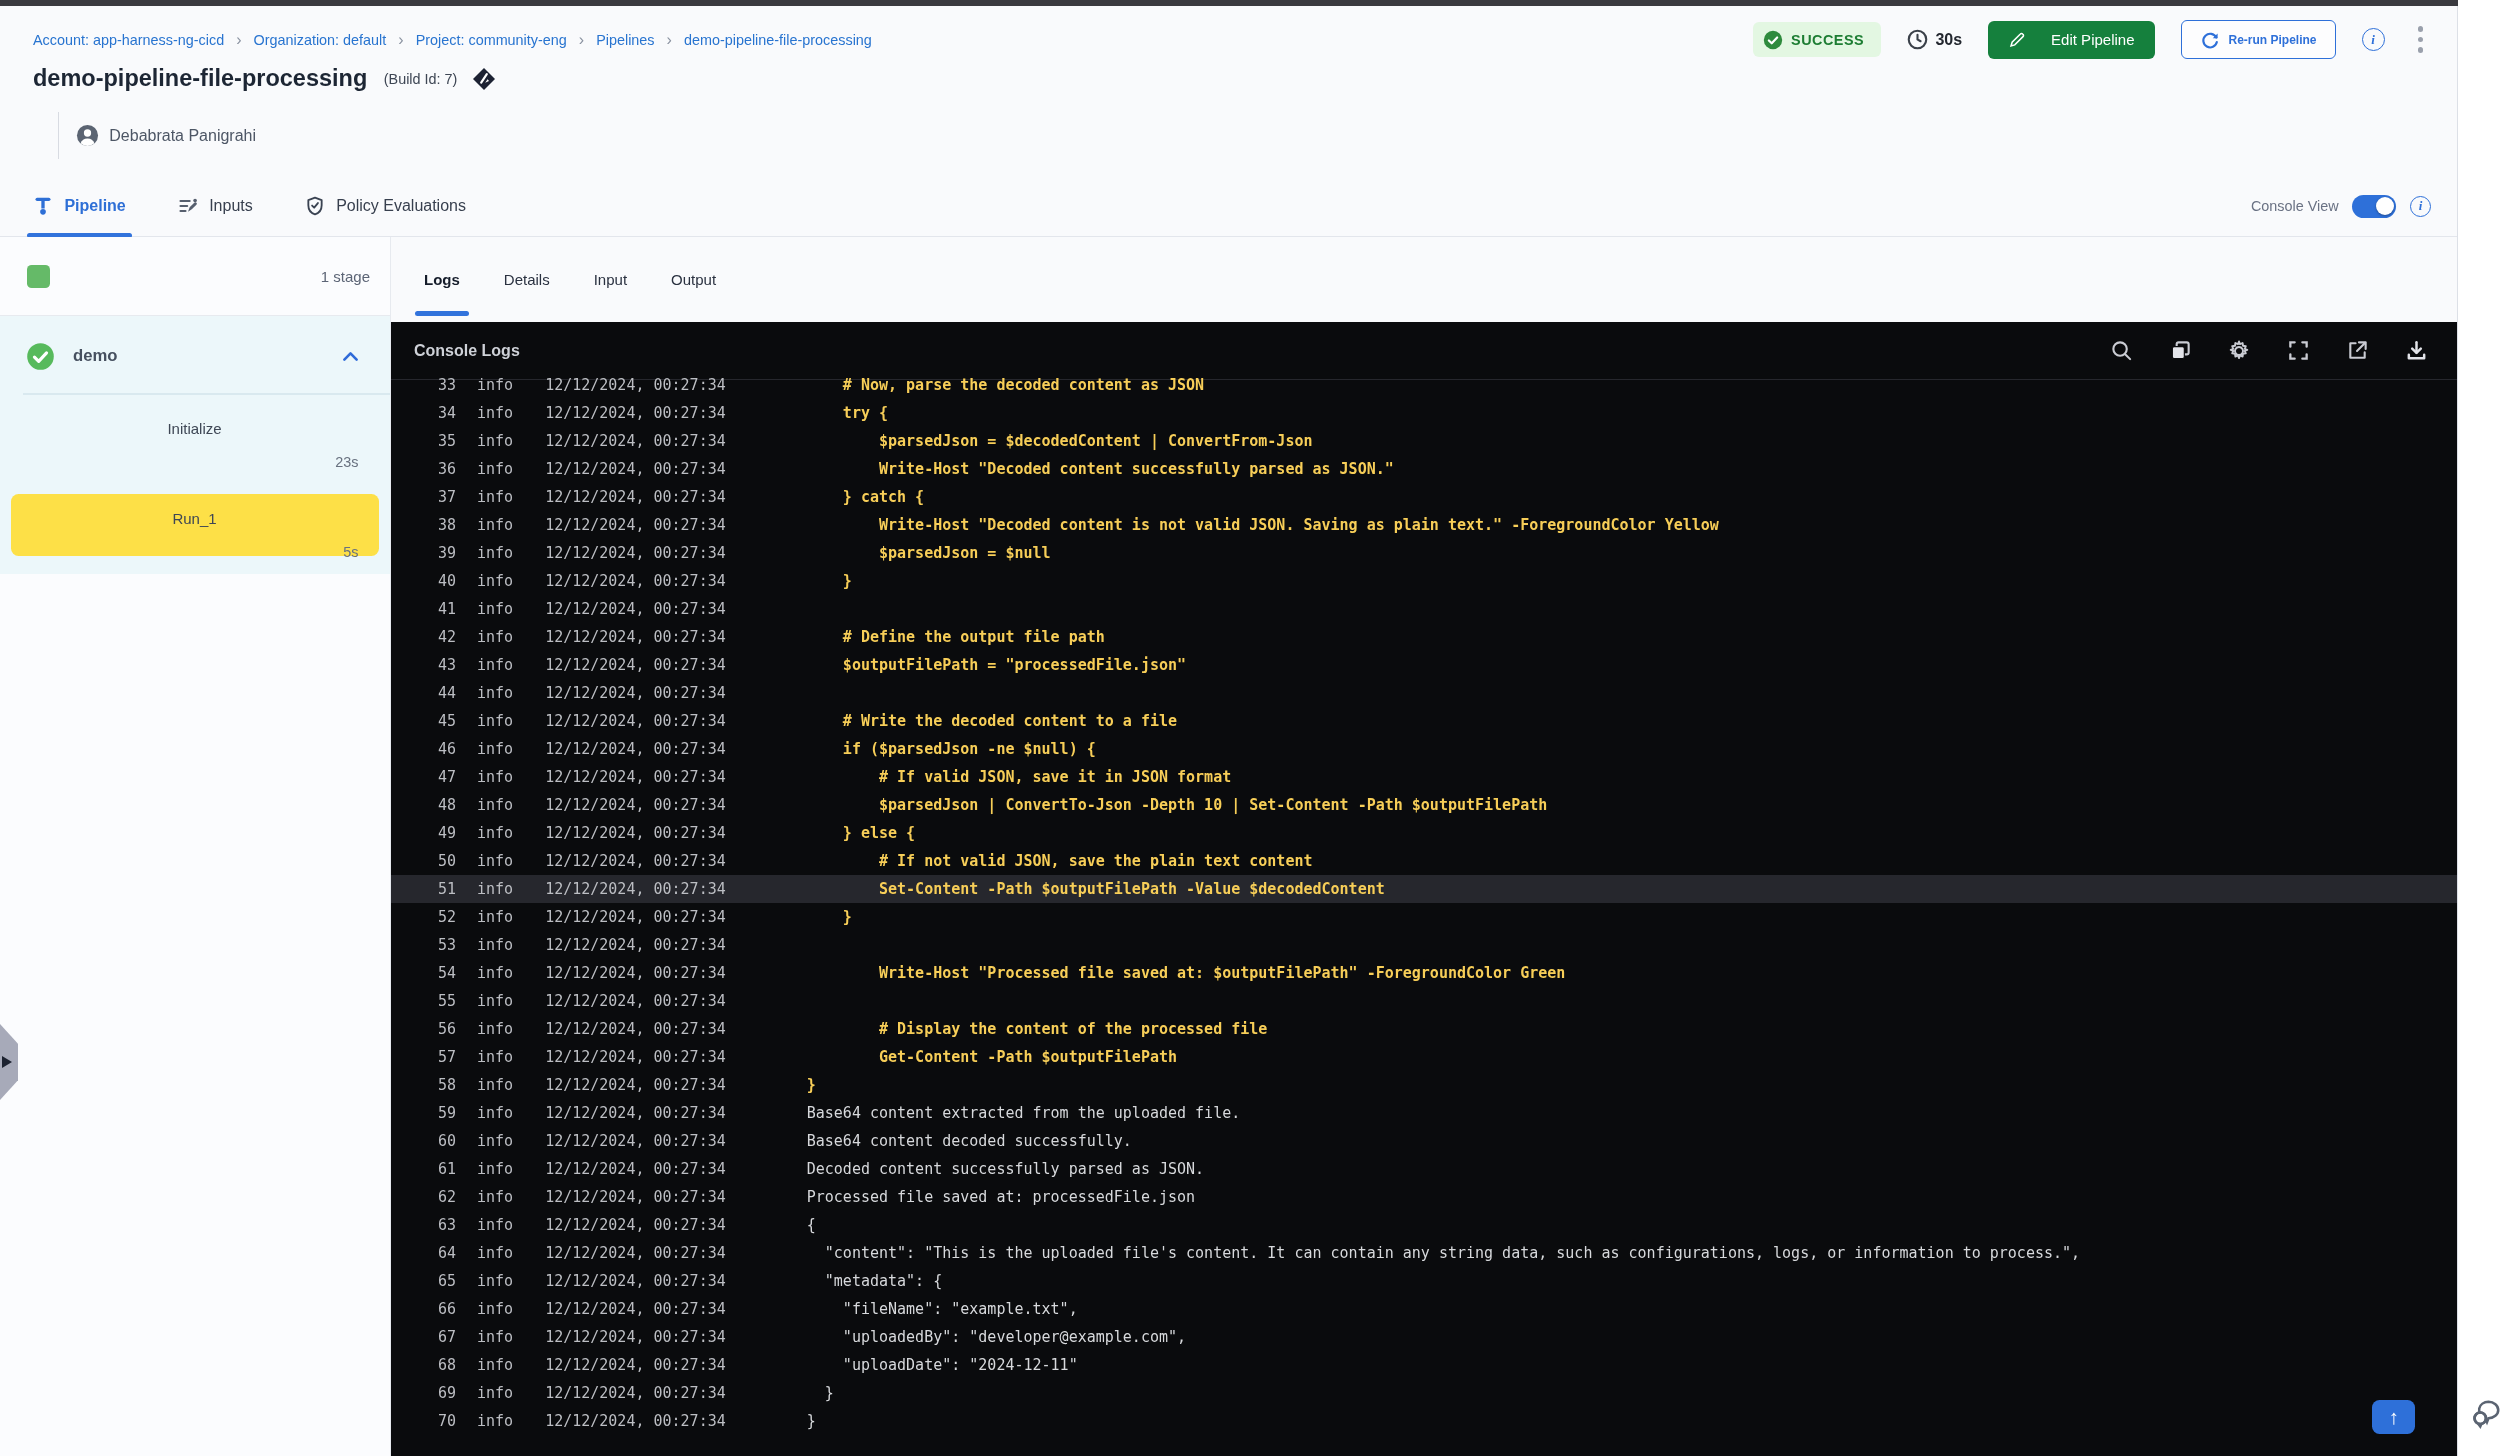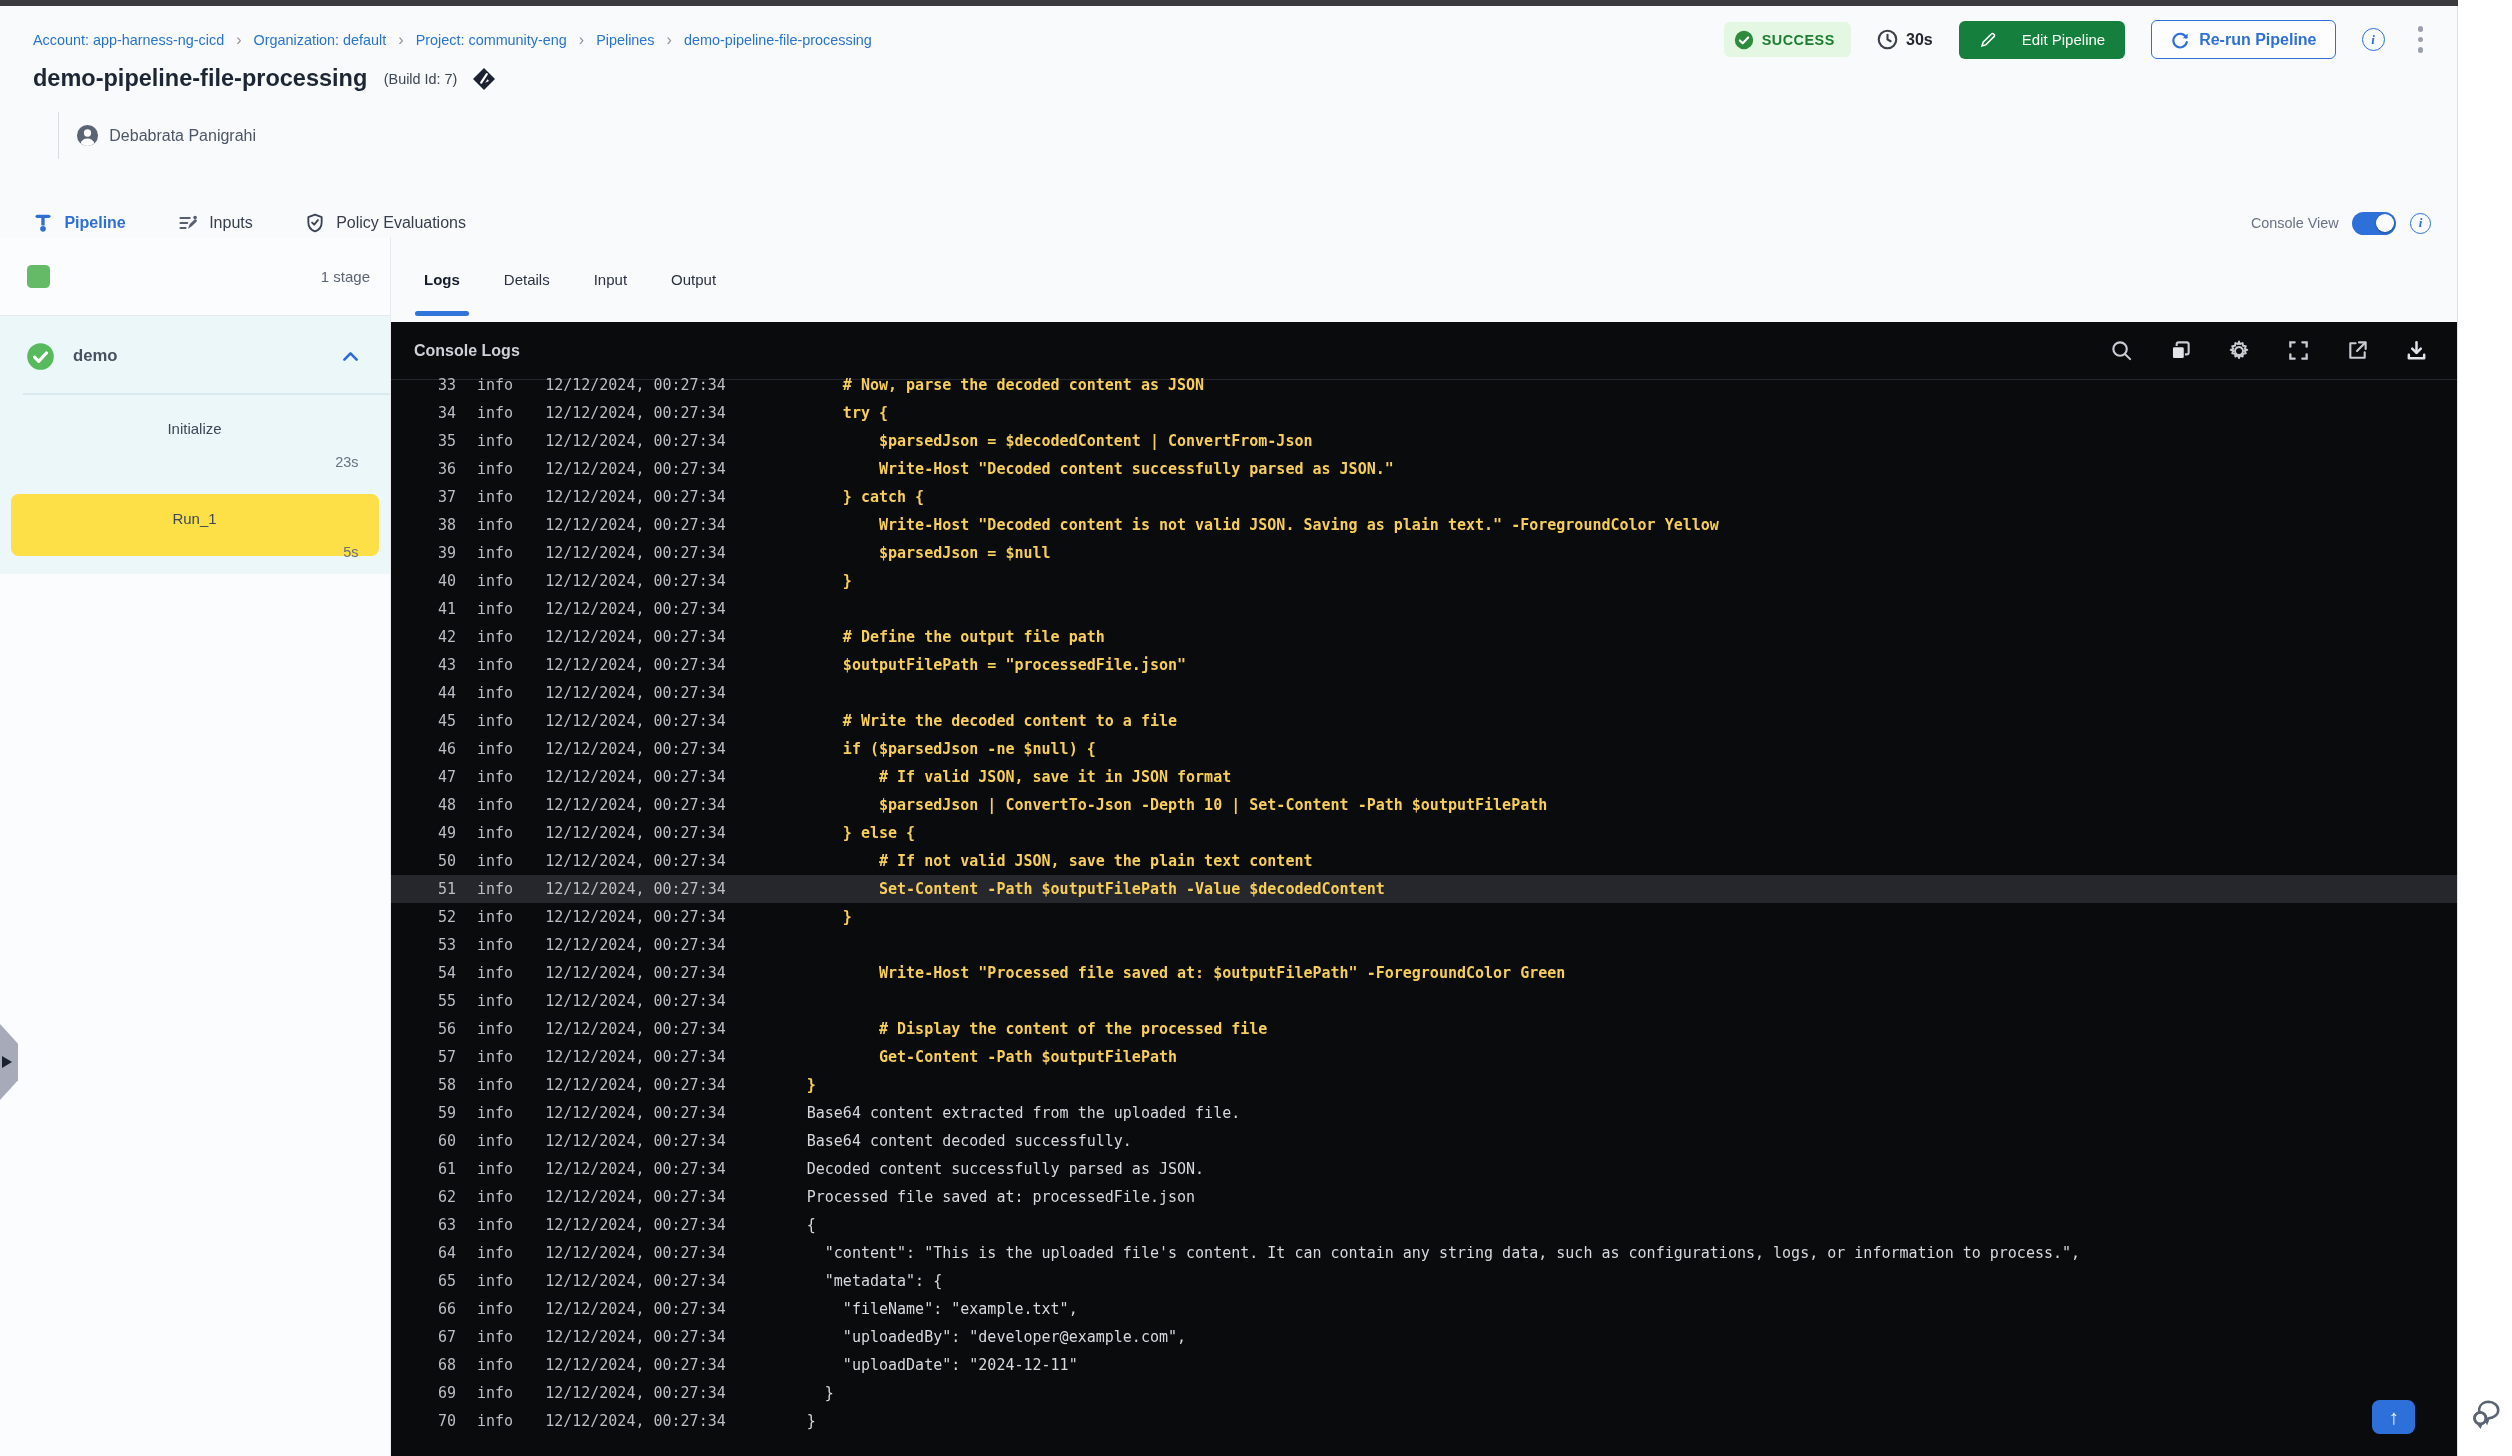--- a/index.html
+++ b/index.html
@@ -17,32 +17,32 @@
 
   .breadcrumb-row { position:absolute; top:12px; left:33px; right:27px; height:43px; display:flex; align-items:center; justify-content:space-between; }
   .breadcrumb { display:flex; align-items:center; gap:12px; font-size:14.4px; }
   .bc-link { color:#2874d0; cursor:pointer; white-space:nowrap; }
   .bc-sep { color:#8b93a1; font-size:16px; }
 
   .run-controls { display:flex; align-items:center; gap:26px;padding-left:36px; }
   .status-badge { display:flex; align-items:center; gap:7.6px; background:#e3f7e2; border-radius:6px; padding:7.6px 16.7px 7.6px 10.6px; color:#1d7d33; font-weight:bold; font-size:14.4px; letter-spacing:0.5px; }
   .duration { display:flex; align-items:center; gap:7.6px; font-size:16px; color:#23272f; font-weight:bold; }
   .btn-primary { display:flex; align-items:center; gap:25px; background:#15803d; color:#fff; font-size:15px; border:none; border-radius:6px; padding:10px 20px; cursor:pointer; }
-  .btn-outline { display:flex; align-items:center; gap:9px; background:#fdfdfe; color:#2e70d9; font-size:16px; font-weight:bold; border:1.5px solid #2e70d9; border-radius:6px; padding:8.4px 18px; cursor:pointer; }
+  .btn-outline { display:flex; align-items:center; gap:9px; background:#fdfdfe; color:#2e70d9; font-size:12px; font-weight:bold; border:1.5px solid #2e70d9; border-radius:6px; padding:8.4px 18px; cursor:pointer; }
   .info-circ { width:23px; height:23px; border-radius:50%; border:1.5px solid #2e70d9; color:#2e70d9; font-size:13px; font-weight:bold; display:flex; align-items:center; justify-content:center; font-family:"Liberation Serif",serif; font-style:italic; }
   .kebab { display:flex; flex-direction:column; gap:5.3px; padding:4.6px 7.6px; cursor:pointer; }
   .kebab i { width:5.3px; height:5.3px; border-radius:50%; background:#9aa0ac; }
 
   .title-row { position:absolute; top:59px; left:33px; display:flex; align-items:center; gap:15px; }
   .page-title { font-size:23.5px; font-weight:bold; color:#1d2634; }
   .build-id { font-size:14.4px; color:#3e4654; margin-left:1.5px; }
   .author-row { position:absolute; top:106px; left:58px; height:47px; border-left:1.5px solid #d8dbe2; display:flex; align-items:center; gap:10.6px; padding-left:16.7px; color:#4d5665; font-size:16px; }
 
   
-  .tabs-row { position:absolute; top:186px; left:0; right:0; height:62px; border-bottom:1.5px solid #e3e6ec; display:flex; align-items:center; padding-left:33px; }
+  .tabs-row { position:absolute; top:169px; left:0; right:0; height:62px; border-bottom:1.5px solid #e3e6ec; display:flex; align-items:center; padding-left:33px; }
   .main-tab { position:relative; height:62px; display:flex; align-items:center; gap:11.4px; font-size:16px; color:#373f4e; margin-right:52px; cursor:pointer; }
   .main-tab.active { color:#2e6fd6; font-weight:bold; }
   .main-tab.active::after { content:""; position:absolute; left:-6px; right:-6px; bottom:-1.5px; height:5.3px; border-radius:3px; background:#3273dc; }
   .console-view { position:absolute; right:27px; top:0; height:62px; display:flex; align-items:center; gap:13.7px; }
   .cv-label { font-size:14.4px; color:#697183; }
   .toggle { width:44px; height:23px; border-radius:12px; background:#2e70d9; position:relative; cursor:pointer; }
   .toggle .knob { position:absolute; top:2.3px; right:2.3px; width:18px; height:18px; border-radius:50%; background:#fff; box-shadow:0 0.8px 2.3px rgba(0,0,0,.35); }
 
   
   .content { position:absolute; top:231px; left:0; right:0; bottom:0; display:flex; }

